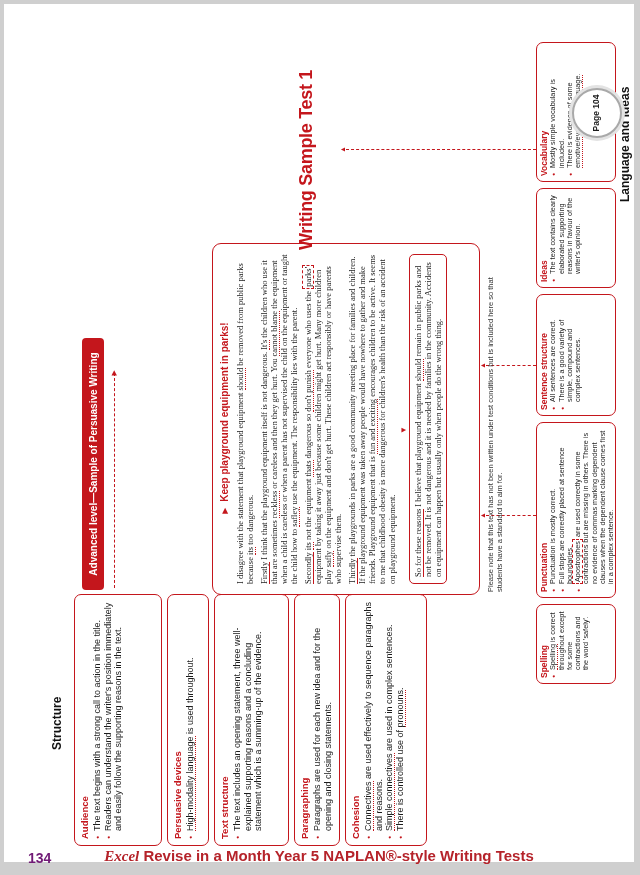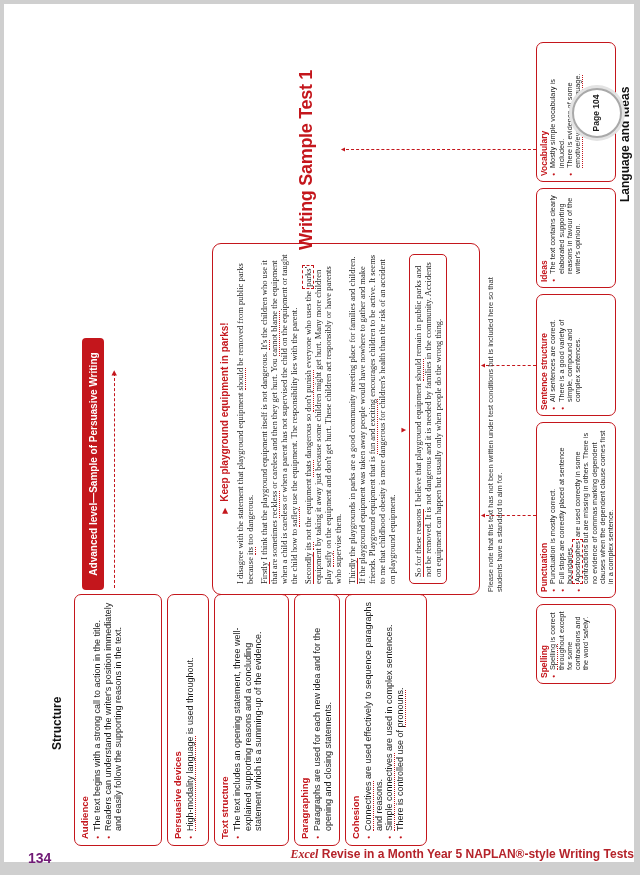--- a/index.html
+++ b/index.html
@@ -59,21 +59,21 @@
   .conn{position:absolute;border-left:1px dashed #c4161c;width:0;}
   .connh{position:absolute;border-top:1px dashed #c4161c;height:0;}
   .conn .tip{position:absolute;top:-7px;left:-4px;font-size:7px;color:#c4161c;}
   .connh .tip{position:absolute;right:-3px;top:-5px;font-size:7px;color:#c4161c;}
   .c-vocab{left:700px;top:340px;height:190px;}
   .c-sent{left:484px;top:480px;height:50px;}
   .c-punct{left:334px;top:480px;height:50px;}
   .c-banner{left:262px;top:108px;width:215px;}
   .footer{position:absolute;left:0;right:0;bottom:2px;height:16px;}
   .pnum{position:absolute;left:24px;top:0;font-size:14px;font-weight:bold;color:#701a75;margin-top:6px;}
-  .series{position:absolute;left:0;right:0;top:3px;text-align:right;font-size:12px;font-weight:bold;color:#b5232a;}
+  .series{position:absolute;left:0;right:0;top:3px;text-align:center;font-size:15px;font-weight:bold;color:#b5232a;}
   .series .it{font-style:italic;font-family:"Liberation Serif","DejaVu Serif",serif;}
 </style>
 </head>
 <body>
 
 <div class="page">
   <div class="sheet">
 
     <div class="land">
 

